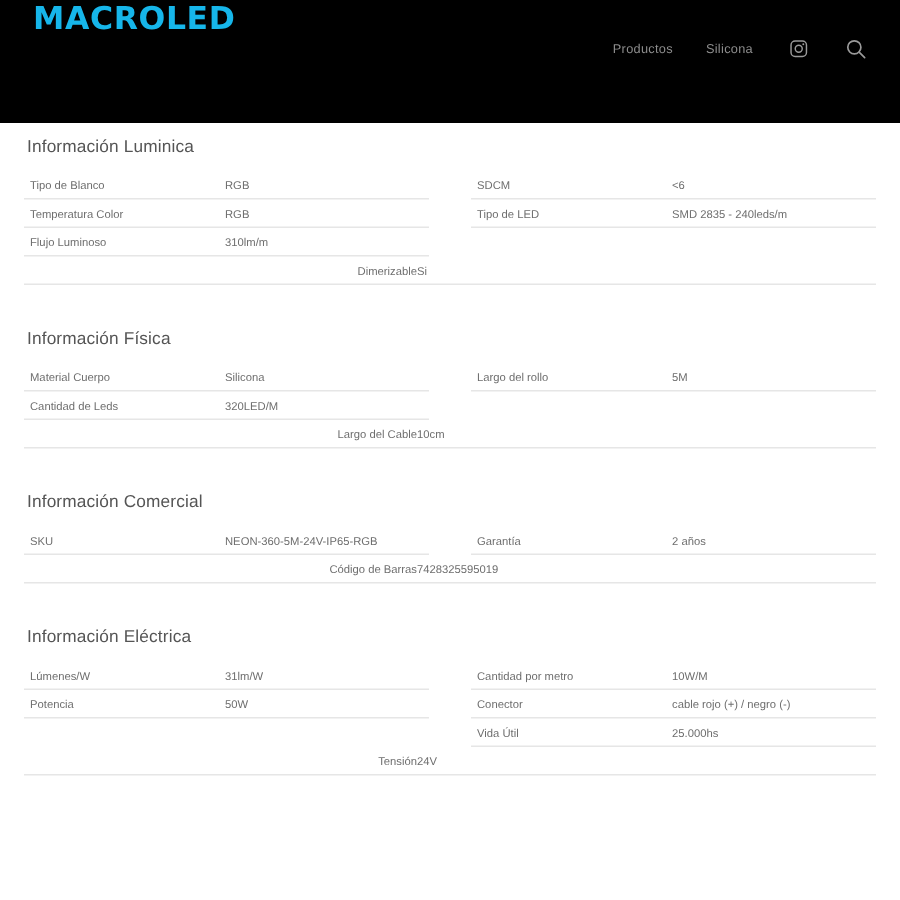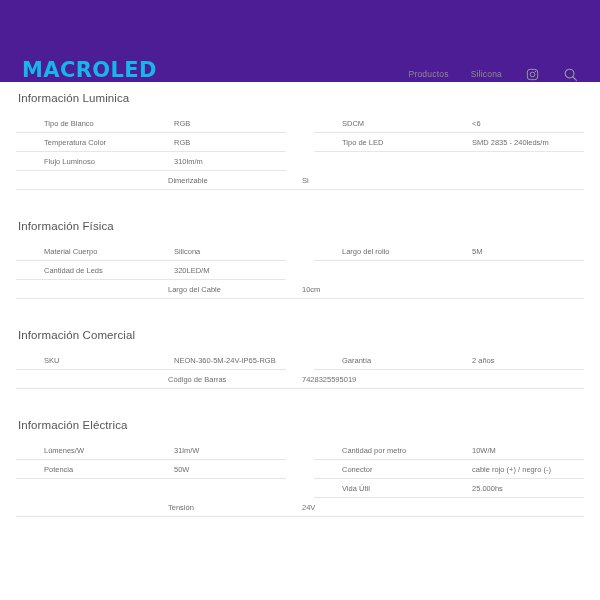--- a/index.html
+++ b/index.html
@@ -17,23 +17,24 @@
     width: 600px;
     height: 600px;
     background: #ffffff;
     overflow: hidden;
   }
 
   
   .header {
     height: 82px;
     display: flex;
-    align-items: flex-end;
+    align-items: flex-start;
     padding: 0 22px 0 22px;
-    background: #4c1d95;
+    background: #000000;
+    flex-direction: column;
   }
   .logo {
     font-size: 21px;
     font-weight: bold;
     letter-spacing: 0.4px;
     color: #16b6ea;
     font-family: "DejaVu Sans", sans-serif;
     white-space: nowrap;
   }
   .nav {
@@ -94,30 +95,29 @@
   }
   .spec-row.indent {
     border-bottom: 1px solid #e6e6e6;
   }
   .spec-key {
     width: 134px;
     padding-left: 4px;
     color: #6e6e6e;
     white-space: nowrap;
     overflow: hidden;
-    margin-left: 24px;
   }
   .spec-val {
     flex: 1;
     color: #6e6e6e;
     white-space: nowrap;
     overflow: hidden;
     padding-right: 6px;
   }
-  .spec-row.indent .spec-key { width: 262px; }
+  .spec-row.indent .spec-key { width: 262px; text-align: right; }
   .spec-row.indent .spec-val { flex: none; width: 138px; }
   .col-left { padding-right: 14px; }
   .col-right { padding-left: 14px; }
 </style>
 </head>
 <body>
 
 <div class="page">
 
   <div class="header">

